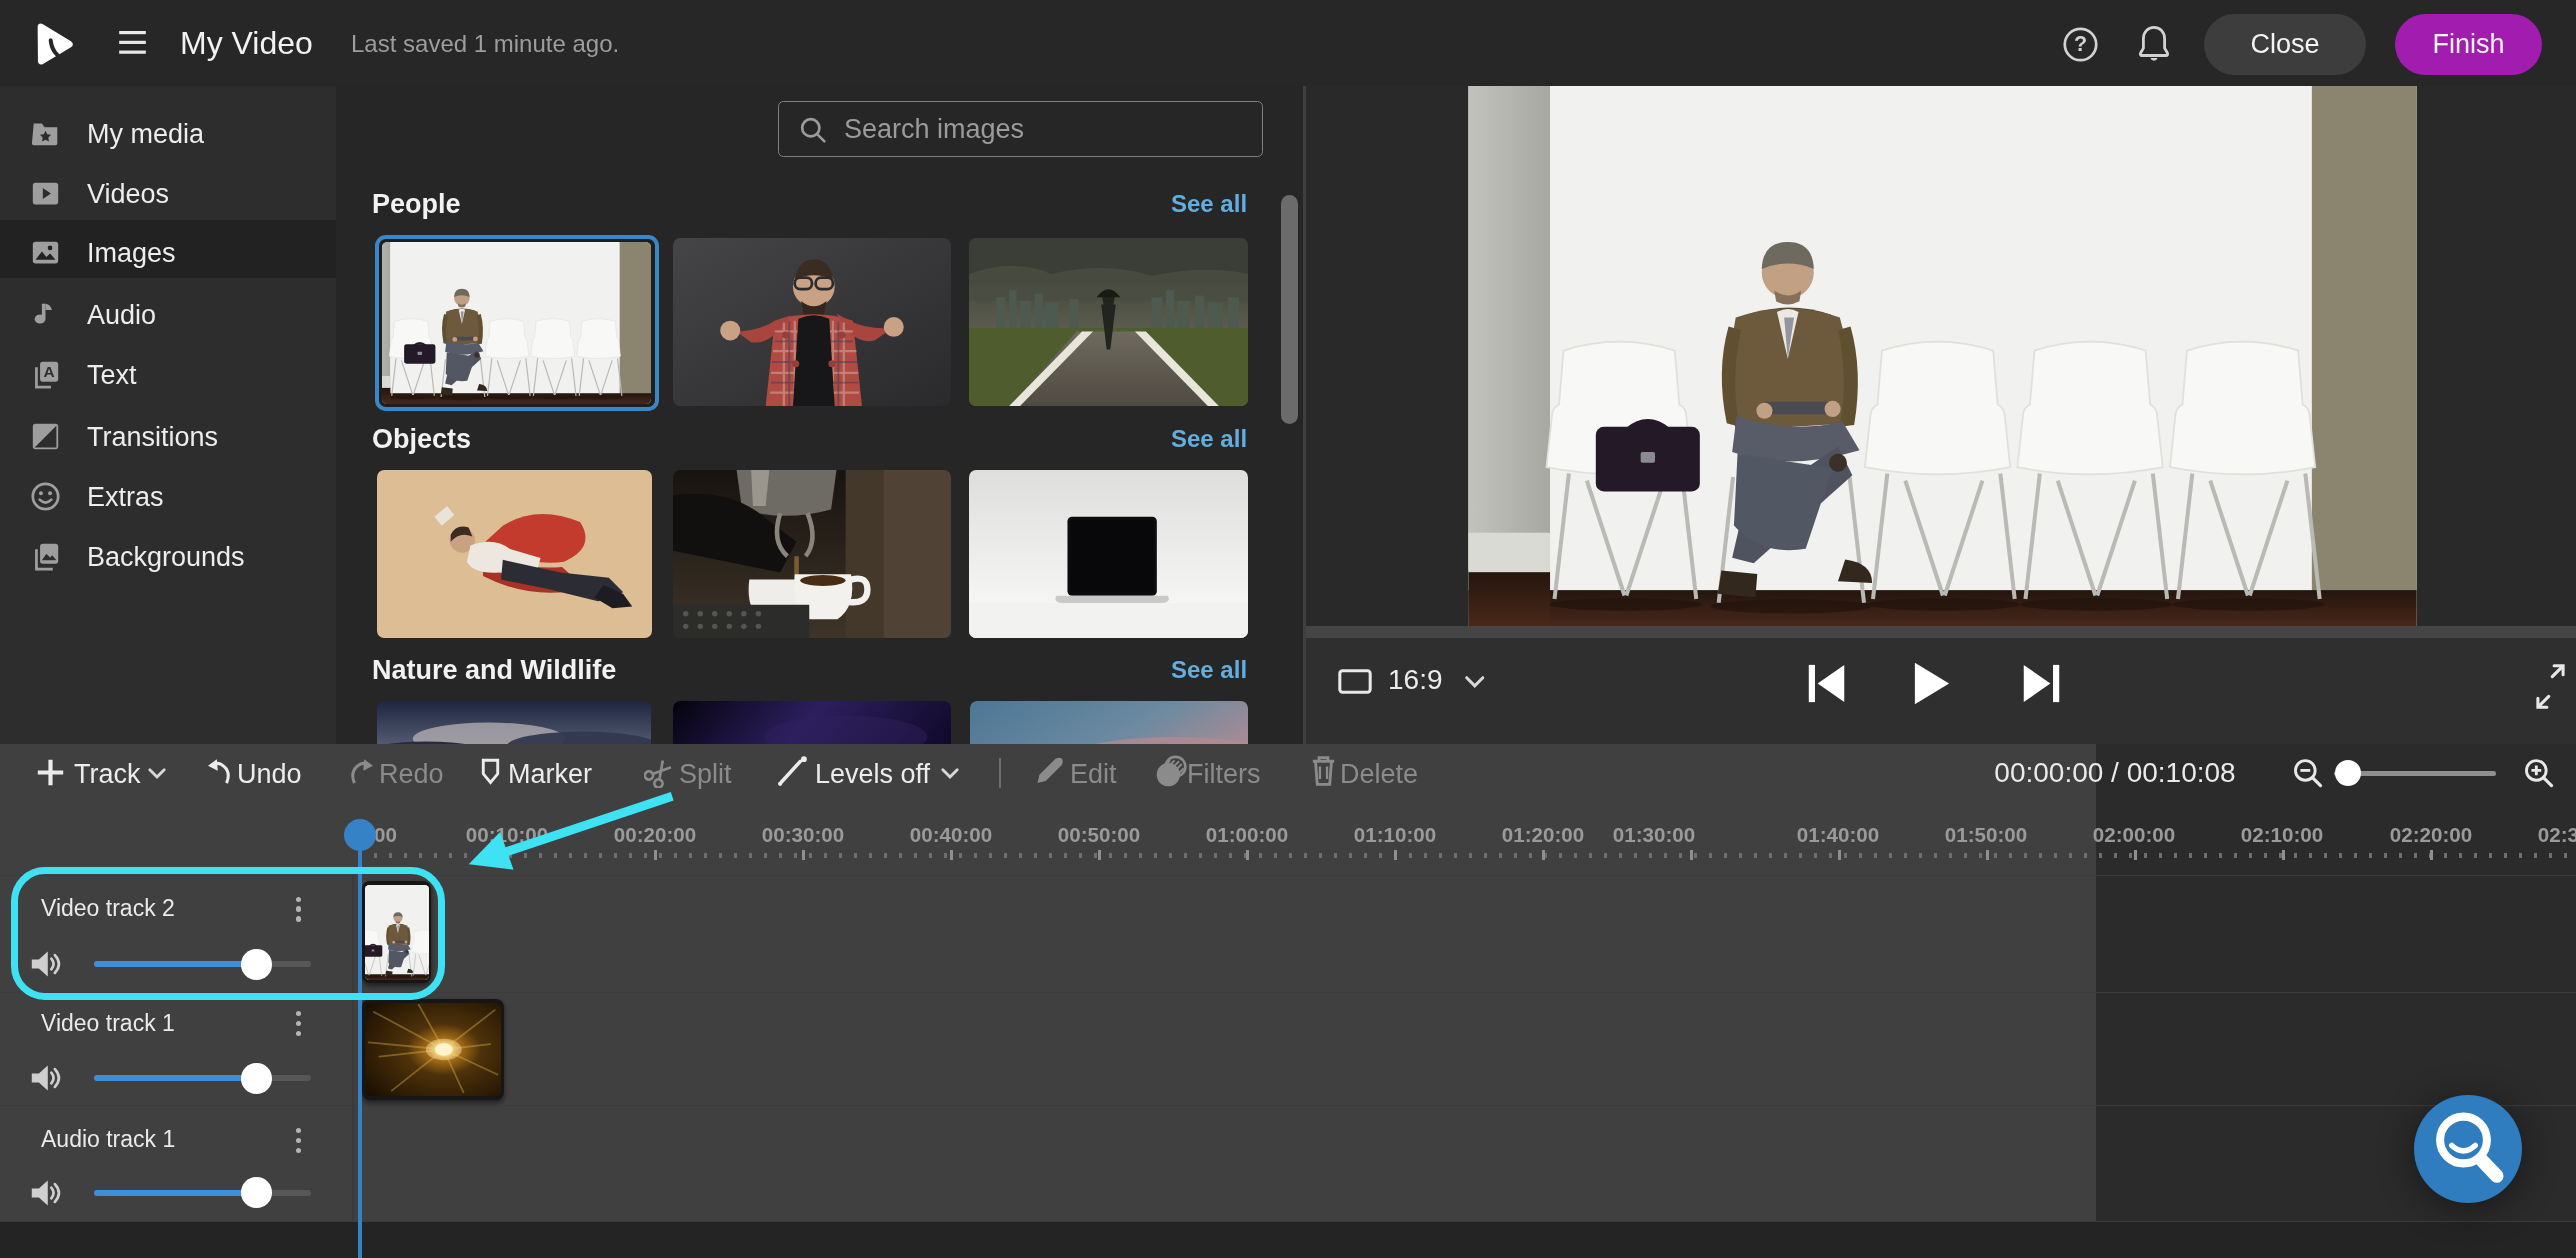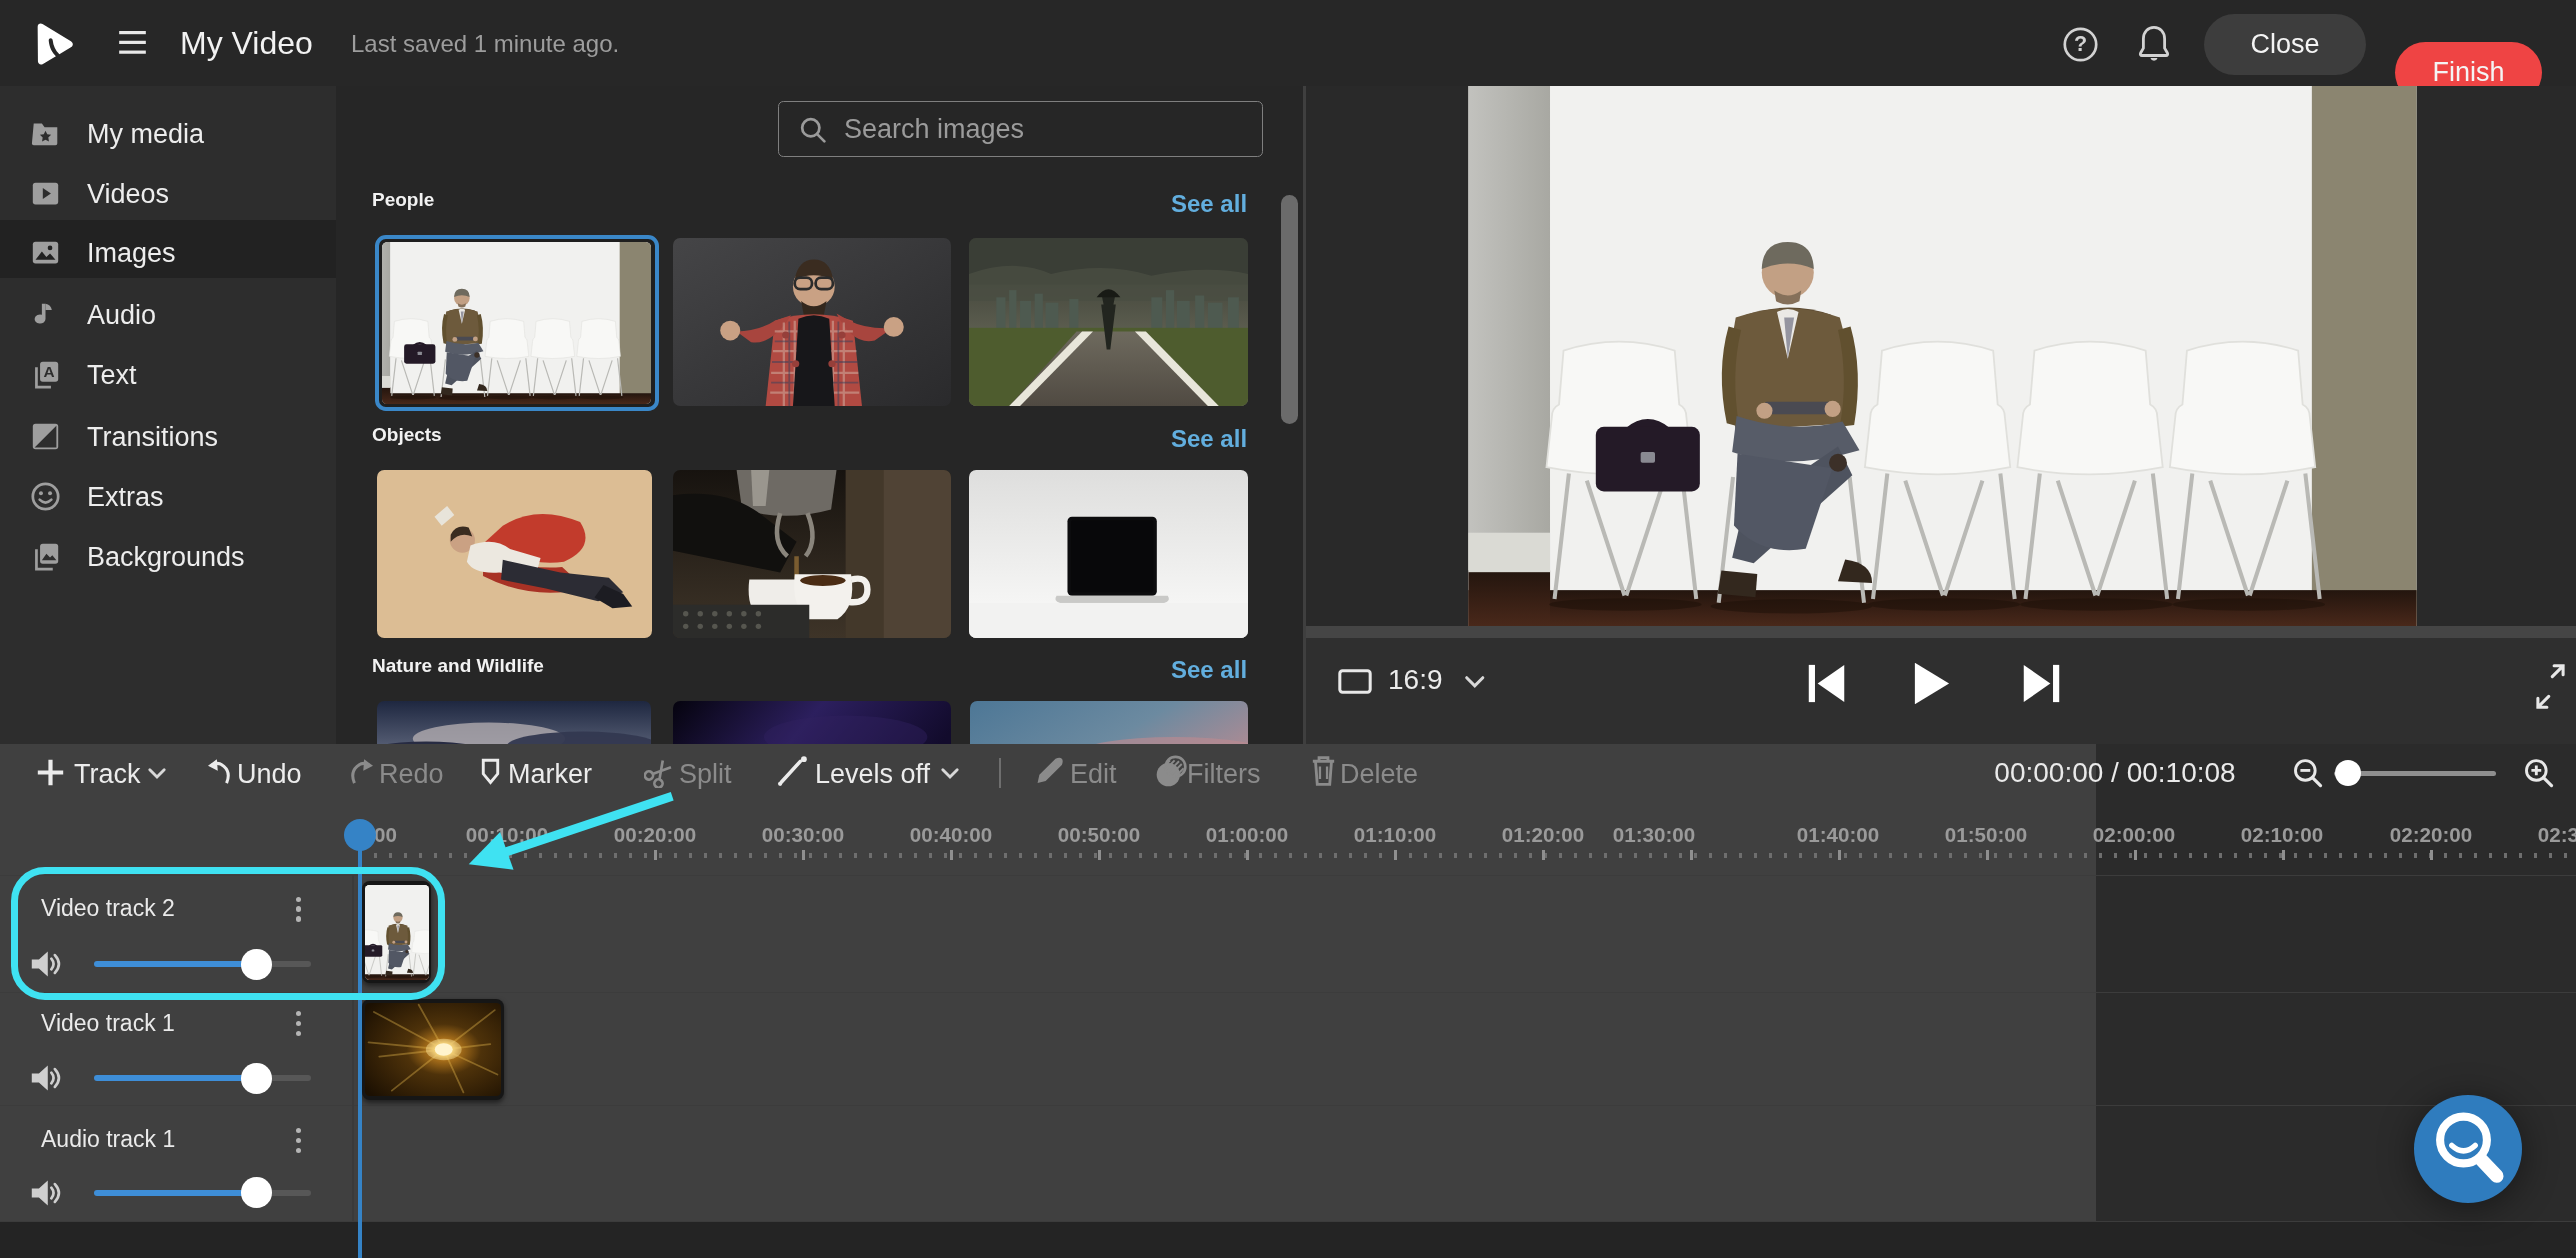--- a/index.html
+++ b/index.html
@@ -8,34 +8,34 @@
   .abs { position:absolute; }
   #stage { position:relative; width:2576px; height:1258px;border-radius:29px; }
 
   
   #topbar { left:0; top:0; width:2576px; height:86px; background:#272727; }
   #title { left:180px; top:0; height:86px; line-height:86px; font-size:32px; color:#f2f2f2; }
   #saved { left:351px; top:0; height:86px; line-height:88px; font-size:24px; color:#9d9d9d; }
   .pillbtn { top:14.4px; height:61px; border-radius:30.5px; color:#f4f4f4; font-size:27px;
     text-align:center; line-height:61px; }
   #closebtn { left:2204px; width:162px; background:#3d3d3d; }
-  #finishbtn { left:2395px; width:147px; background:#ef4444;margin-top:28px; }
+  #finishbtn { left:2395px; width:147px; background:#a21caf; }
 
   
   #sidebar { left:0; top:86px; width:336px; height:658px; background:#2d2d2d; }
   .sbrow { position:absolute; left:0; width:336px; height:61px; }
   .sbrow .ic { position:absolute; left:31px; top:50%; margin-top:-14.4px; width:29px; height:29px; }
   .sbrow .lb { position:absolute; left:87px; top:50%; margin-top:-18px; font-size:27px; color:#ededed; line-height:36px;}
   #sb-sel { position:absolute; left:0; top:134px; width:336px; height:58px; background:#222222; }
 
   
   #panel { left:336px; top:86px; width:968px; height:658px; background:#262626; overflow:hidden; }
   #searchbox { left:442px; top:15.3px; width:485px; height:56px; border:1.8px solid #7f7f7f; border-radius:5.4px; }
   #searchtxt { left:65px; top:11.7px; font-size:27px; color:#9b9b9b; }
-  .heading { font-size:19px; font-weight:bold; color:#f2f2f2; }
+  .heading { font-size:27px; font-weight:bold; color:#f2f2f2; }
   .seeall { font-size:24px; font-weight:bold; color:#62aede; }
   .thumb { position:absolute; border-radius:7.2px; overflow:hidden; }
   #scrollbar { left:945px; top:109px; width:17px; height:229px; background:#6b6b6b; border-radius:9px; }
 
   
   #vsep { left:1303px; top:86px; width:2.7px; height:658px; background:#3f3f3f; }
   #preview { left:1306px; top:86px; width:1270px; height:658px; background:#292929; }
   #photo { left:162px; top:0; width:949px; height:540px; }
   #seekstrip { left:0; top:540px; width:1270px; height:11.7px; background:#454545; }
   #pvbar { left:0; top:552px; width:1270px; height:106px; background:#2f2f2f; }

